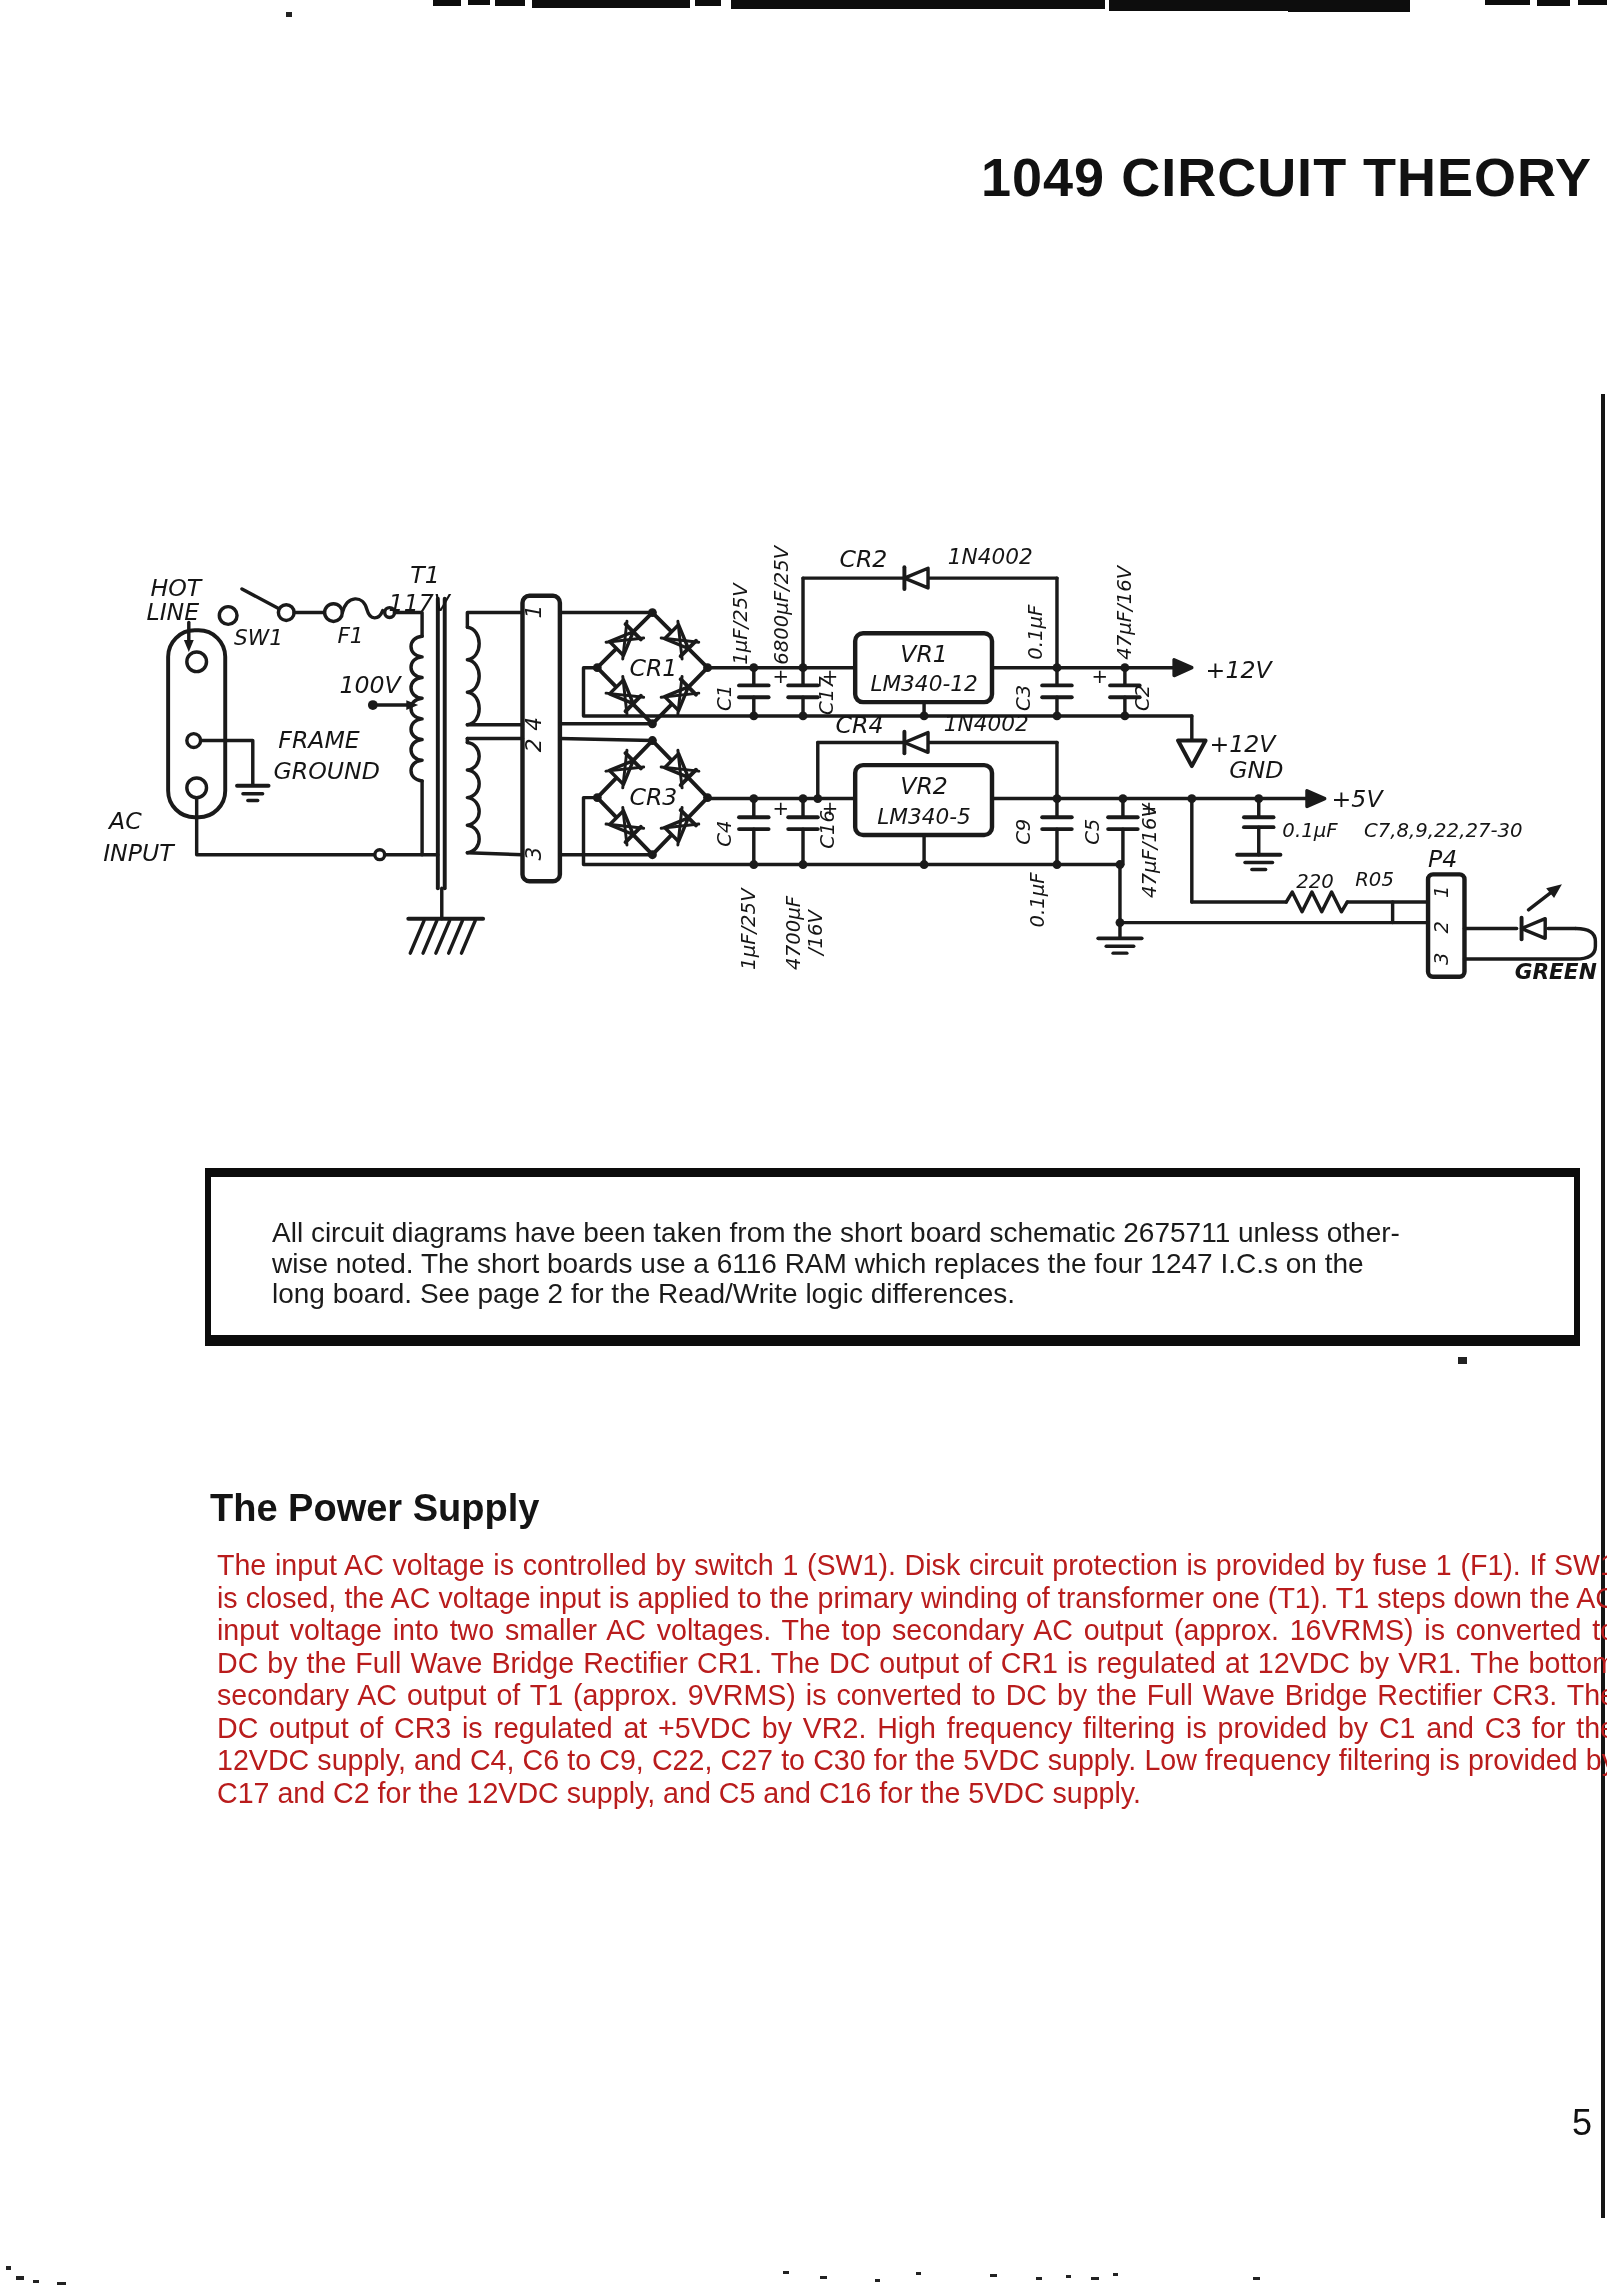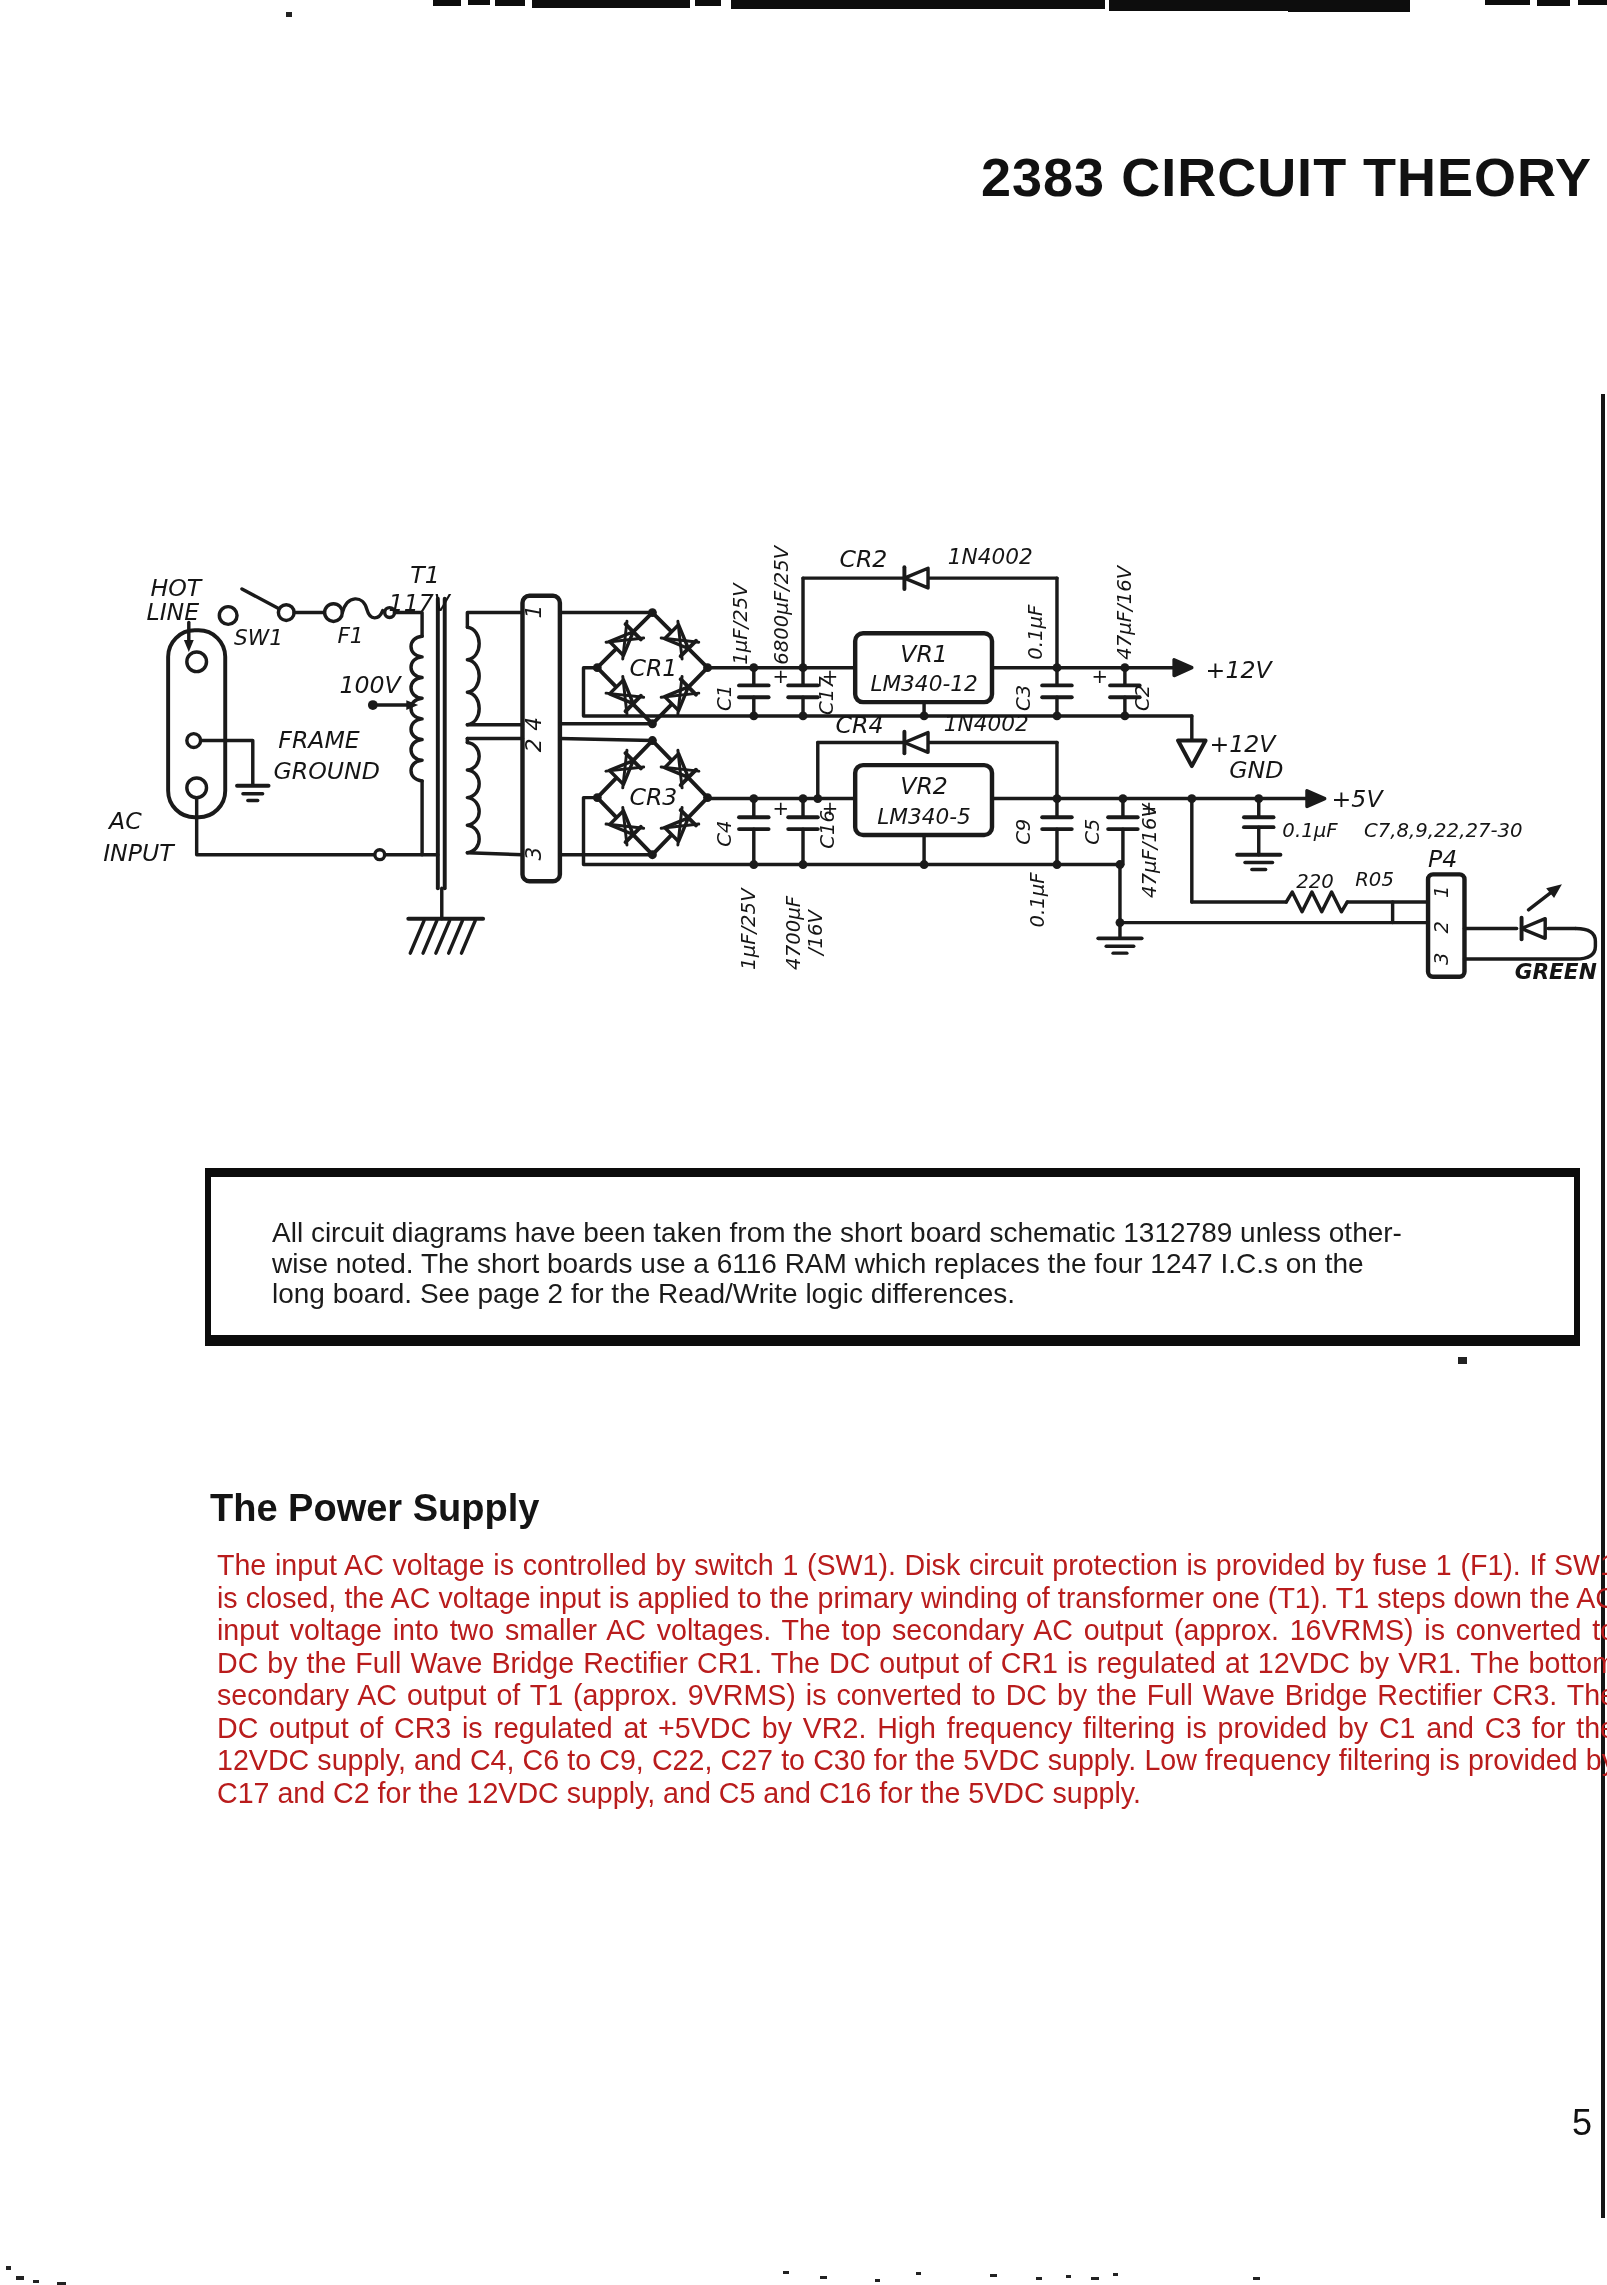--- a/index.html
+++ b/index.html
@@ -54,21 +54,21 @@
   <div class="speck" style="left:820px;top:2276px;width:6.9px;height:3px;"></div>
   <div class="speck" style="left:875px;top:2279px;width:4.9px;height:3px;"></div>
   <div class="speck" style="left:916px;top:2272px;width:4.9px;height:3px;"></div>
   <div class="speck" style="left:990px;top:2274px;width:6.9px;height:3px;"></div>
   <div class="speck" style="left:1036px;top:2277px;width:5.9px;height:3px;"></div>
   <div class="speck" style="left:1066px;top:2275px;width:4.9px;height:3px;"></div>
   <div class="speck" style="left:1091px;top:2277px;width:7.9px;height:3px;"></div>
   <div class="speck" style="left:1113px;top:2273px;width:4.9px;height:3px;"></div>
   <div class="speck" style="left:1253px;top:2277px;width:6.9px;height:3px;"></div>
 
-  <div id="page-title">2383 CIRCUIT THEORY</div>
+  <div id="page-title">1049 CIRCUIT THEORY</div>
 
   <svg style="position:absolute;left:0;top:522px;" width="1608" height="502" viewBox="0 0 1632 510">
     <defs>
       <g id="diode">
         <path d="M-12,-10 L12,0 L-12,10 Z" fill="#ffffff" stroke="#1a1a1a" stroke-width="3.5"></path>
         <line x1="12" y1="-11" x2="12" y2="11" stroke="#1a1a1a" stroke-width="4"></line>
       </g>
       <g id="bdiode">
         <path d="M-12,-10 L12,0 L-12,10 Z" fill="#ffffff" stroke="#1a1a1a" stroke-width="3.5"></path>
         <line x1="12" y1="-11" x2="12" y2="11" stroke="#1a1a1a" stroke-width="4"></line>
@@ -353,21 +353,21 @@
     <text class="lbl-sm" x="784" y="164">+</text>
     <text class="lbl-sm" x="834" y="164">+</text>
     <text class="lbl-sm" x="1108" y="164">+</text>
     <text class="lbl-sm" x="784" y="298">+</text>
     <text class="lbl-sm" x="834" y="298">+</text>
     <text class="lbl-sm" x="1158" y="298">+</text>
   </svg>
 
   <div id="note-box">
     <div class="note-text">
-      <div>All circuit diagrams have been taken from the short board schematic 1312789 unless other-</div>
+      <div>All circuit diagrams have been taken from the short board schematic 2675711 unless other-</div>
       <div>wise noted. The short boards use a 6116 RAM which replaces the four 1247 I.C.s on the</div>
       <div>long board. See page 2 for the Read/Write logic differences.</div>
     </div>
   </div>
 
   <div id="section-heading">The Power Supply</div>
   <div id="body-paragraph">The input AC voltage is controlled by switch 1 (SW1). Disk circuit protection is provided by fuse 1 (F1). If SW1 is closed, the AC voltage input is applied to the primary winding of transformer one (T1). T1 steps down the AC input voltage into two smaller AC voltages. The top secondary AC output (approx. 16VRMS) is converted to DC by the Full Wave Bridge Rectifier CR1. The DC output of CR1 is regulated at 12VDC by VR1. The bottom secondary AC output of T1 (approx. 9VRMS) is converted to DC by the Full Wave Bridge Rectifier CR3. The DC output of CR3 is regulated at +5VDC by VR2. High frequency filtering is provided by C1 and C3 for the 12VDC supply, and C4, C6 to C9, C22, C27 to C30 for the 5VDC supply. Low frequency filtering is provided by C17 and C2 for the 12VDC supply, and C5 and C16 for the 5VDC supply.</div>
 
   <div id="page-number">5</div>
 

